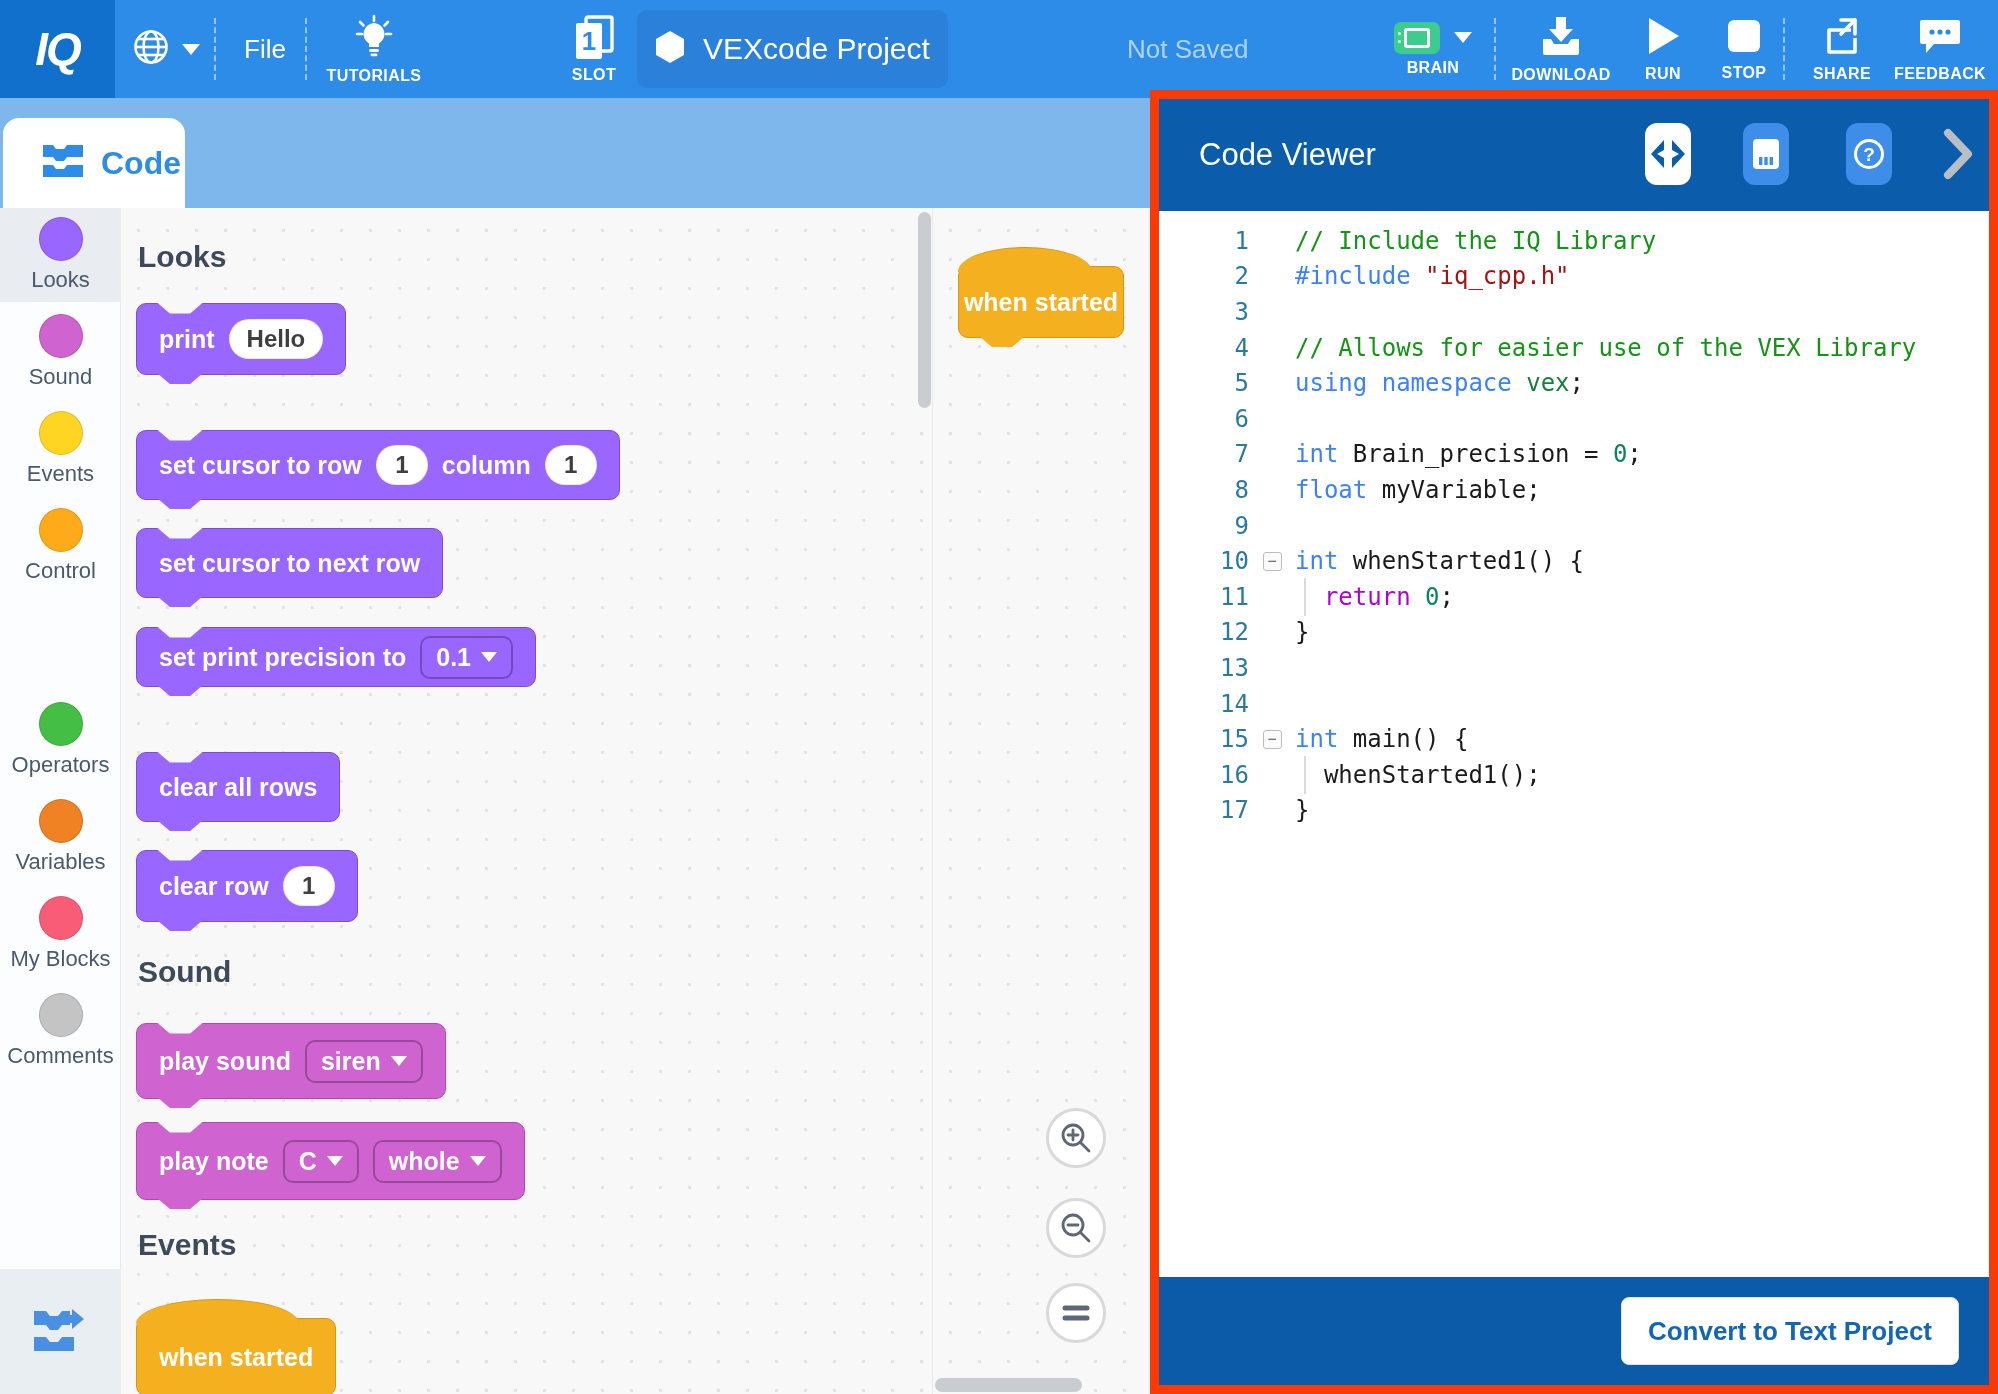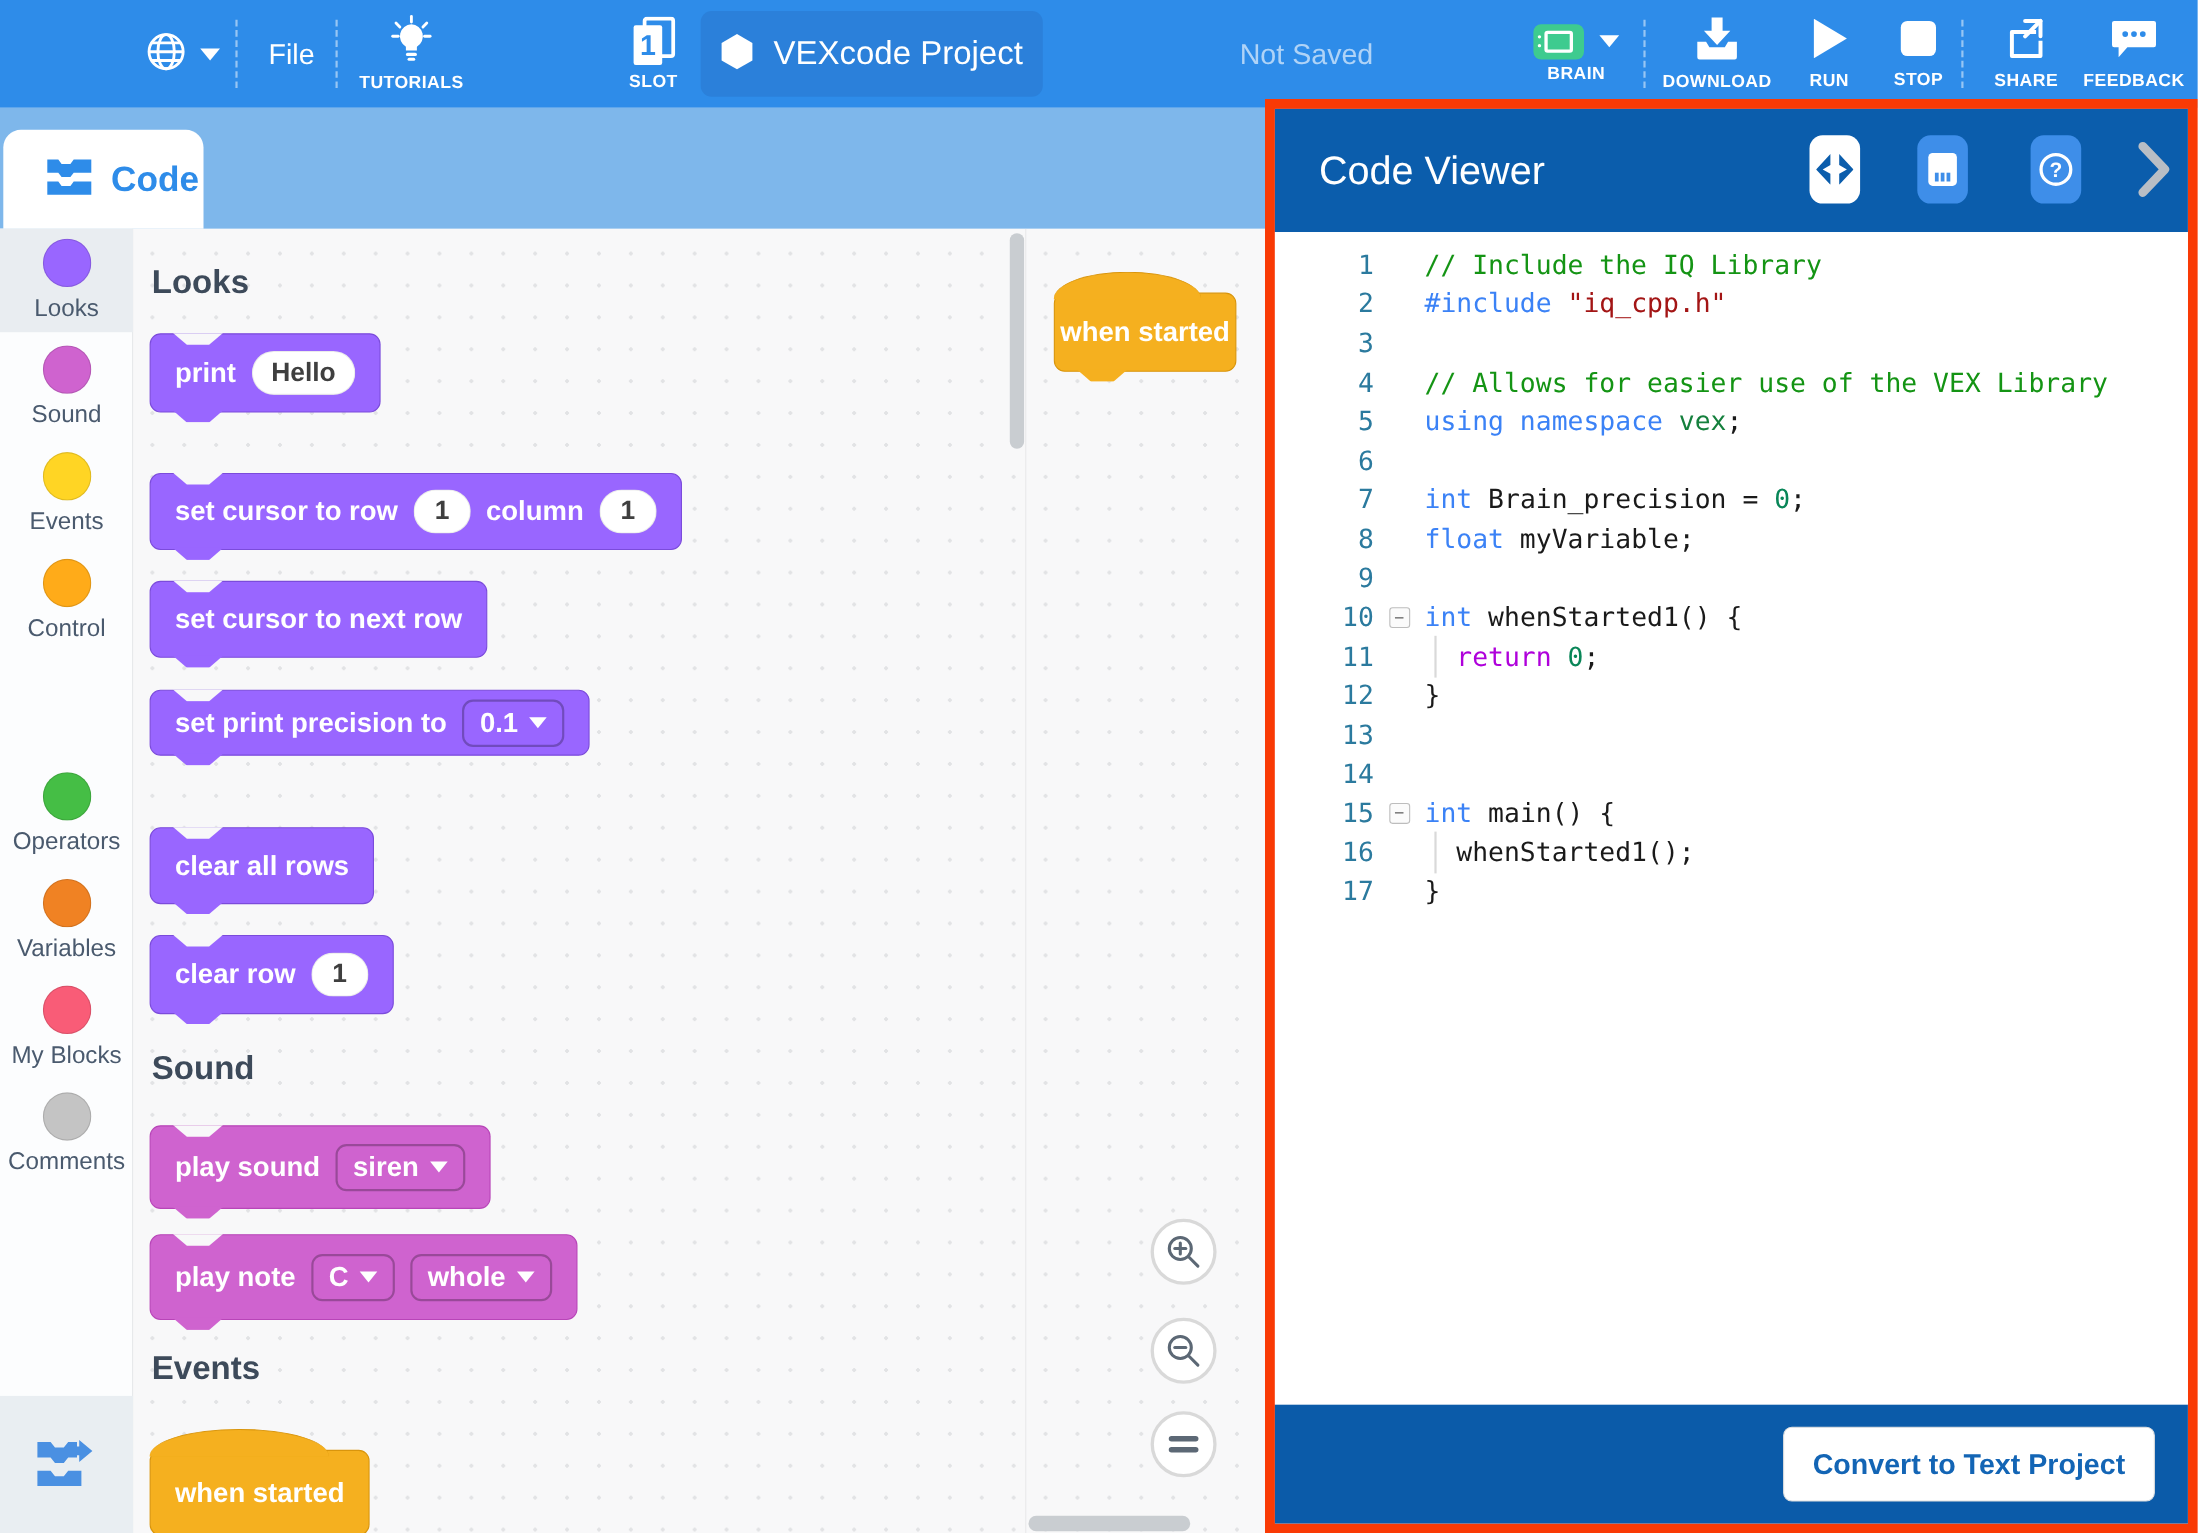--- a/index.html
+++ b/index.html
@@ -81,21 +81,21 @@
   .v-scroll { position:absolute; left:918px; top:212px; width:13px; height:196px; background:#C9CDD1; border-radius:7px; }
   .h-scroll { position:absolute; left:935px; top:1378px; width:147px; height:14px; background:#C9CDD1; border-radius:7px; }
   .zoom-btn { position:absolute; left:1046px; width:60px; height:60px; border-radius:50%; background:#fff;
               border:3px solid #D9D9D9; display:flex; align-items:center; justify-content:center; }
 
   
   .code-panel { position:absolute; left:1150px; top:90px; width:848px; height:1304px;
                 border:9px solid #F93A05; background:#fff; display:flex; flex-direction:column; }
   .cv-header { position:relative; height:112px; background:#0B5DAC; flex:none; }
   .cv-title { position:absolute; left:40px; top:0; height:112px; display:flex; align-items:center;
-              color:#fff; font-size:36px; }
+              color:#fff; font-size:31px; }
   .cv-btn { position:absolute; top:24px; width:46px; height:62px; border-radius:12px;
             display:flex; align-items:center; justify-content:center; }
   .cv-btn.active { background:#fff; }
   .cv-btn.inactive { background:#3E8EE9; }
   .cv-chevron { position:absolute; top:28px; display:flex; align-items:center; }
   .cv-code { flex:1; background:#fff; overflow:hidden; padding-top:12px; position:relative; }
   .cl { display:flex; align-items:center; height:35.6px; font-family:"DejaVu Sans Mono", monospace;
         font-size:24px; }
   .ln { width:90px; text-align:right; color:#2B7A9E; flex:none; }
   .foldcol { width:46px; display:flex; justify-content:center; align-items:center; flex:none; }
@@ -109,20 +109,23 @@
   .convert-btn { position:absolute; right:30px; top:20px; height:68px; padding:0 26px; background:#fff;
                  border:1px solid #E0E0E0; border-radius:8px; font-size:26px; font-weight:700;
                  color:#1365B5; display:flex; align-items:center; cursor:pointer; }
 </style>
 </head>
 <body>
 
 <div id="app">
 
   <div class="toolbar">
+    <div class="iq-box">
+      <span class="iq-text">IQ</span>
+    </div>
 
     <div class="tb-item" style="left:118px;width:96px;flex-direction:row;gap:12px;">
       <span>
         <svg width="38" height="38" viewBox="0 0 38 38">
             <g fill="none" stroke="#fff" stroke-width="2.6">
           <circle cx="19" cy="19" r="15.5"></circle>
               <ellipse cx="19" cy="19" rx="7.5" ry="15.5"></ellipse>
           <line x1="3.5" y1="19" x2="34.5" y2="19"></line>
               <line x1="5.5" y1="11" x2="32.5" y2="11"></line>
               <line x1="5.5" y1="27" x2="32.5" y2="27"></line>

